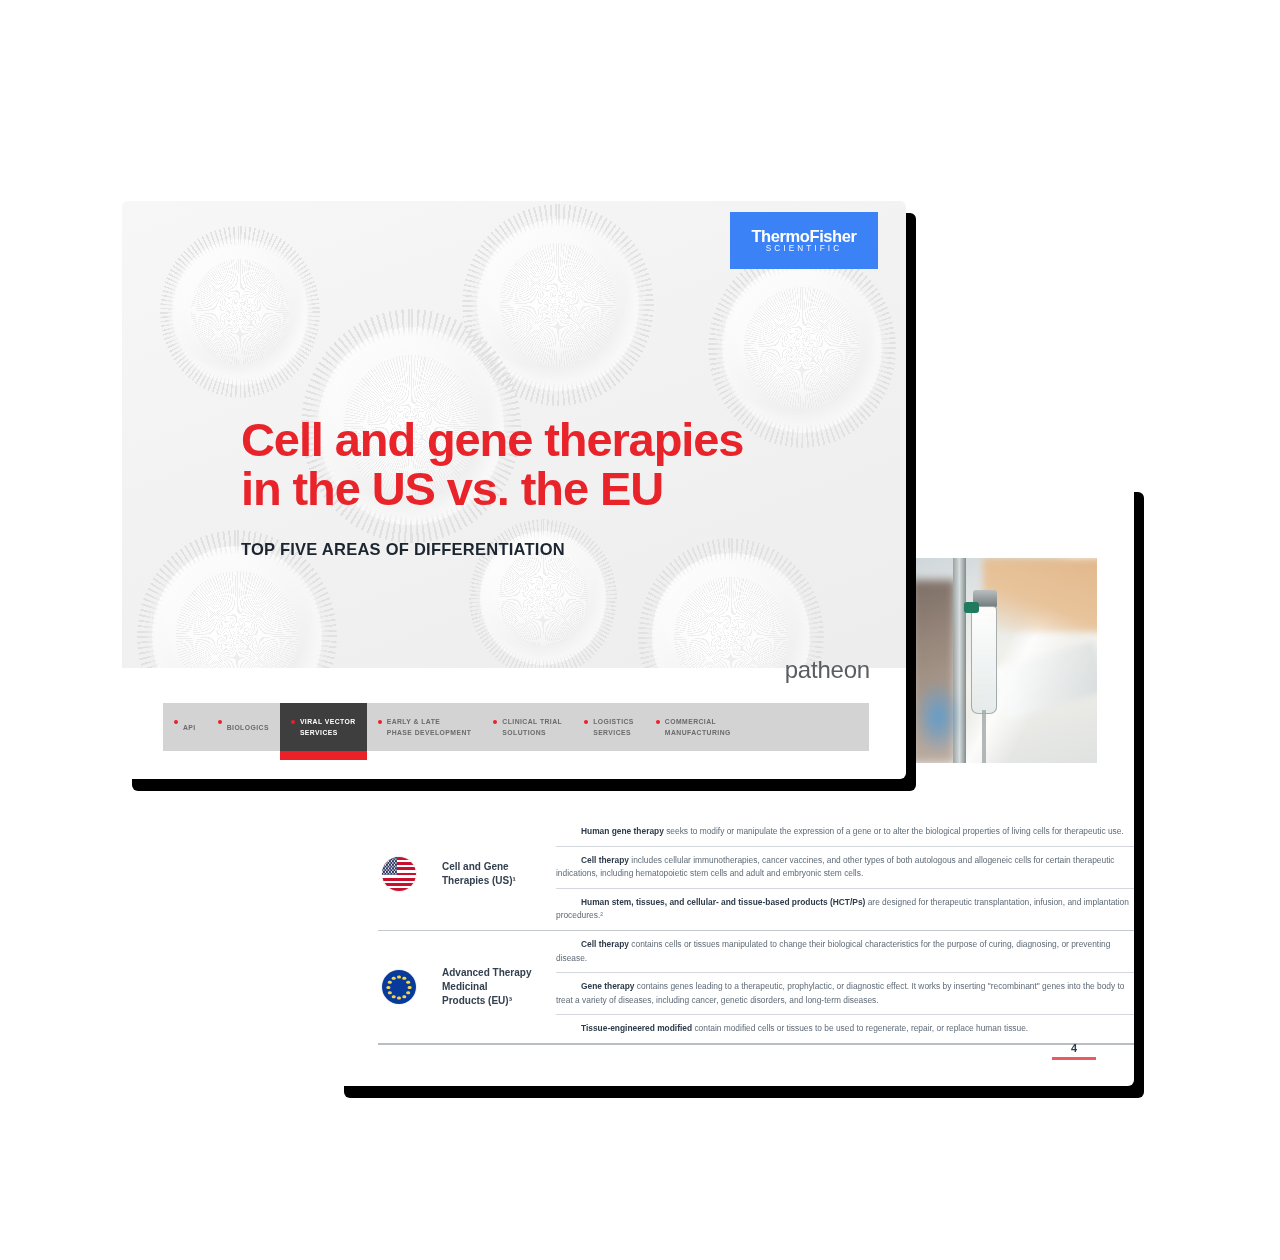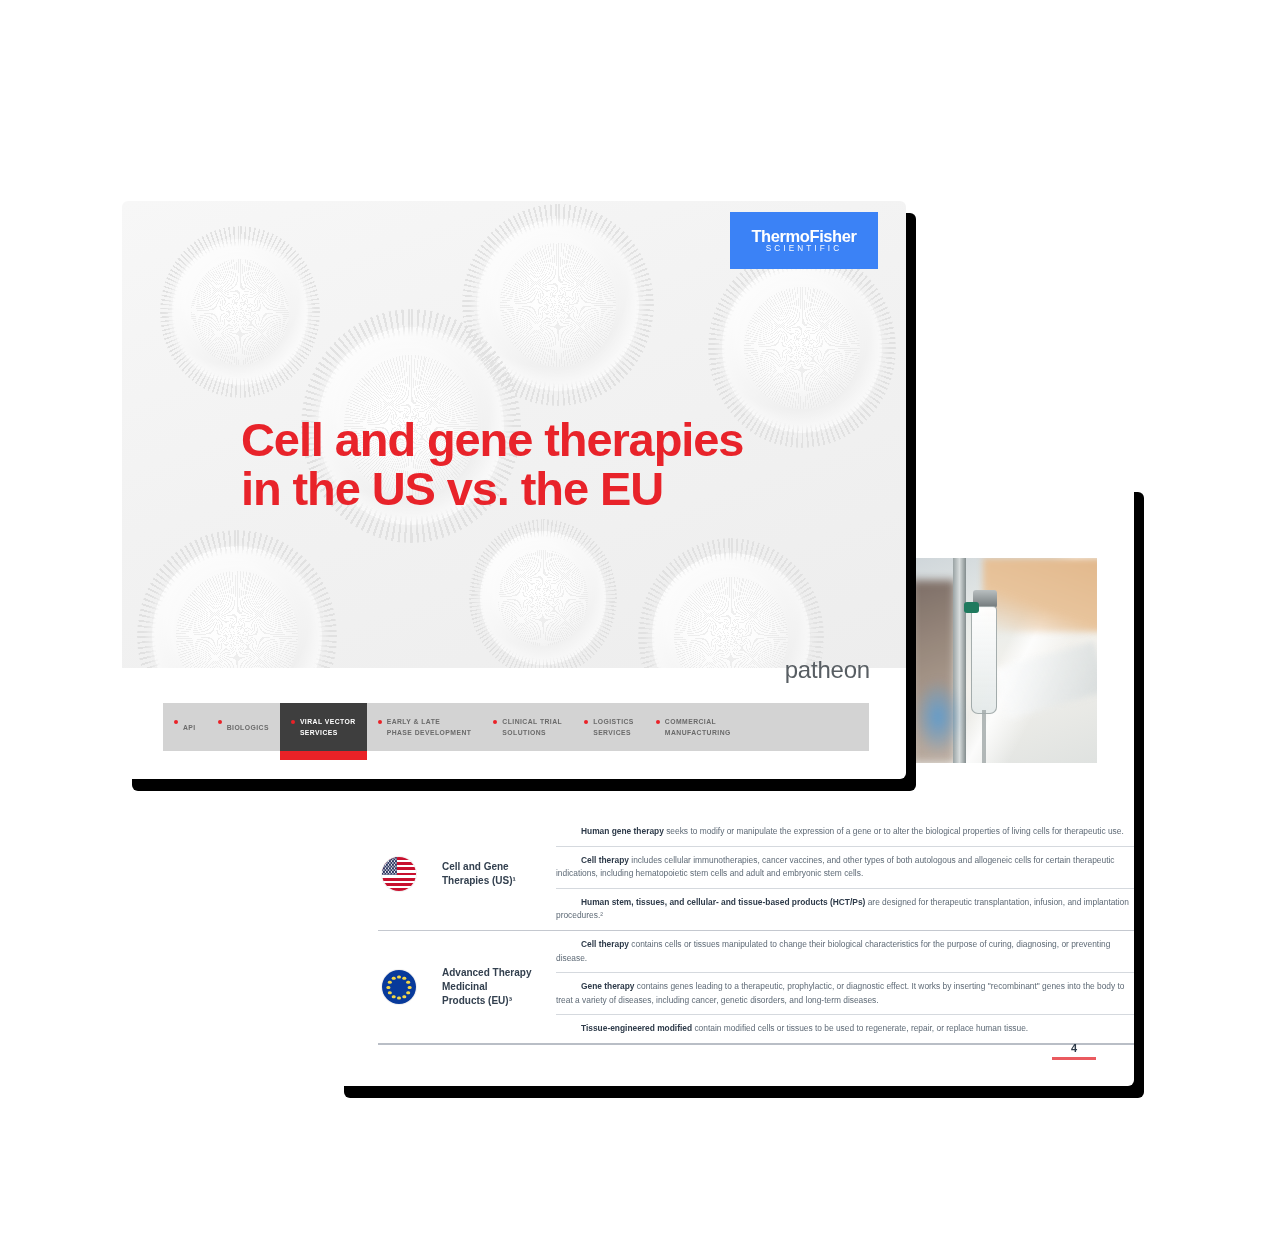--- a/index.html
+++ b/index.html
@@ -421,20 +421,21 @@
       <div class="virus" style="left:530px; top:352px; width:158px; height:168px;"></div>
     </div>
 
     <div id="tf-logo">
       <div class="tf-main">ThermoFisher</div>
       <div class="tf-sub">SCIENTIFIC</div>
     </div>
 
     <div id="cover-title">
       <h1><span>Cell and gene therapies</span><br><span>in the US vs. the EU</span></h1>
+      <div class="subtitle">TOP FIVE AREAS OF DIFFERENTIATION</div>
     </div>
 
     <div id="patheon">patheon</div>
 
     <div id="servicebar">
       <div class="svc">
         <span class="dot"></span>
         <span class="lbl">API</span>
       </div>
       <div class="svc">

